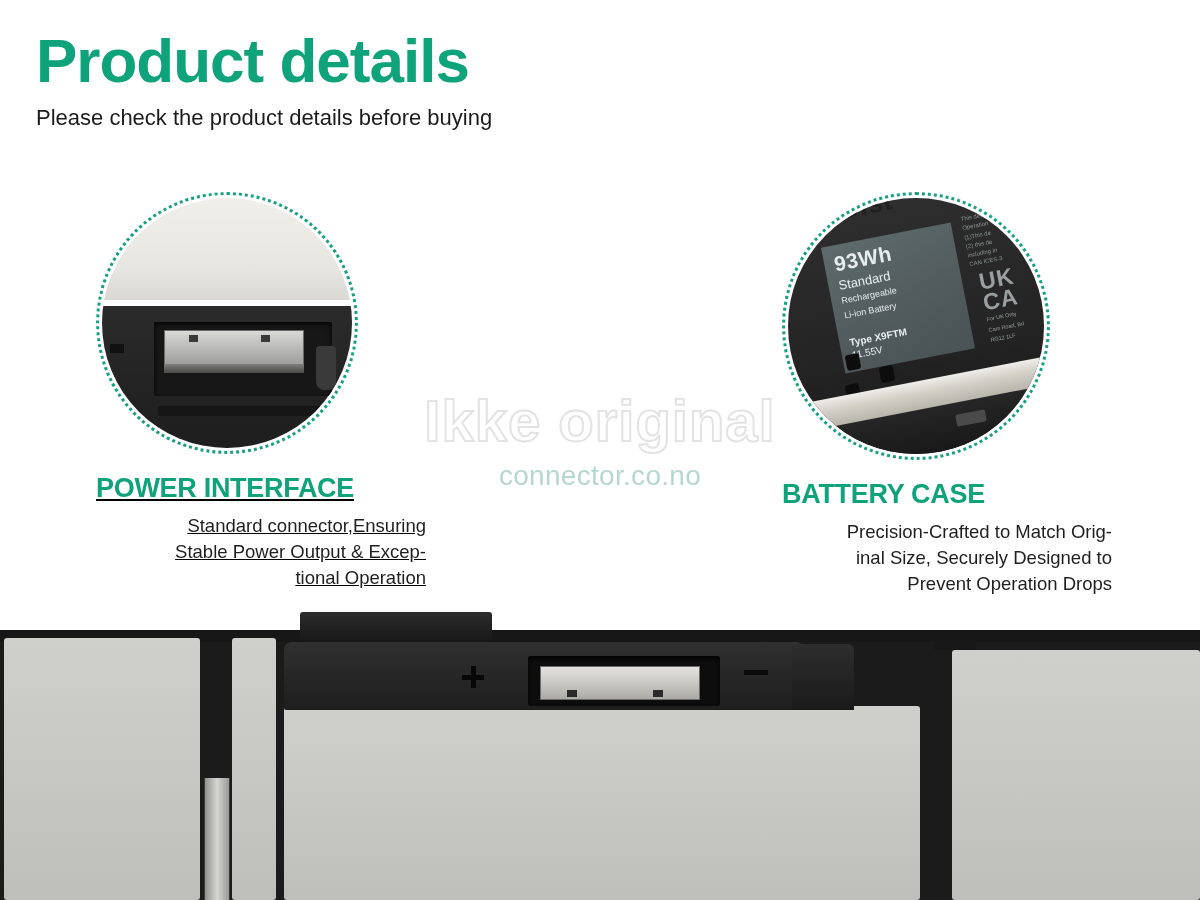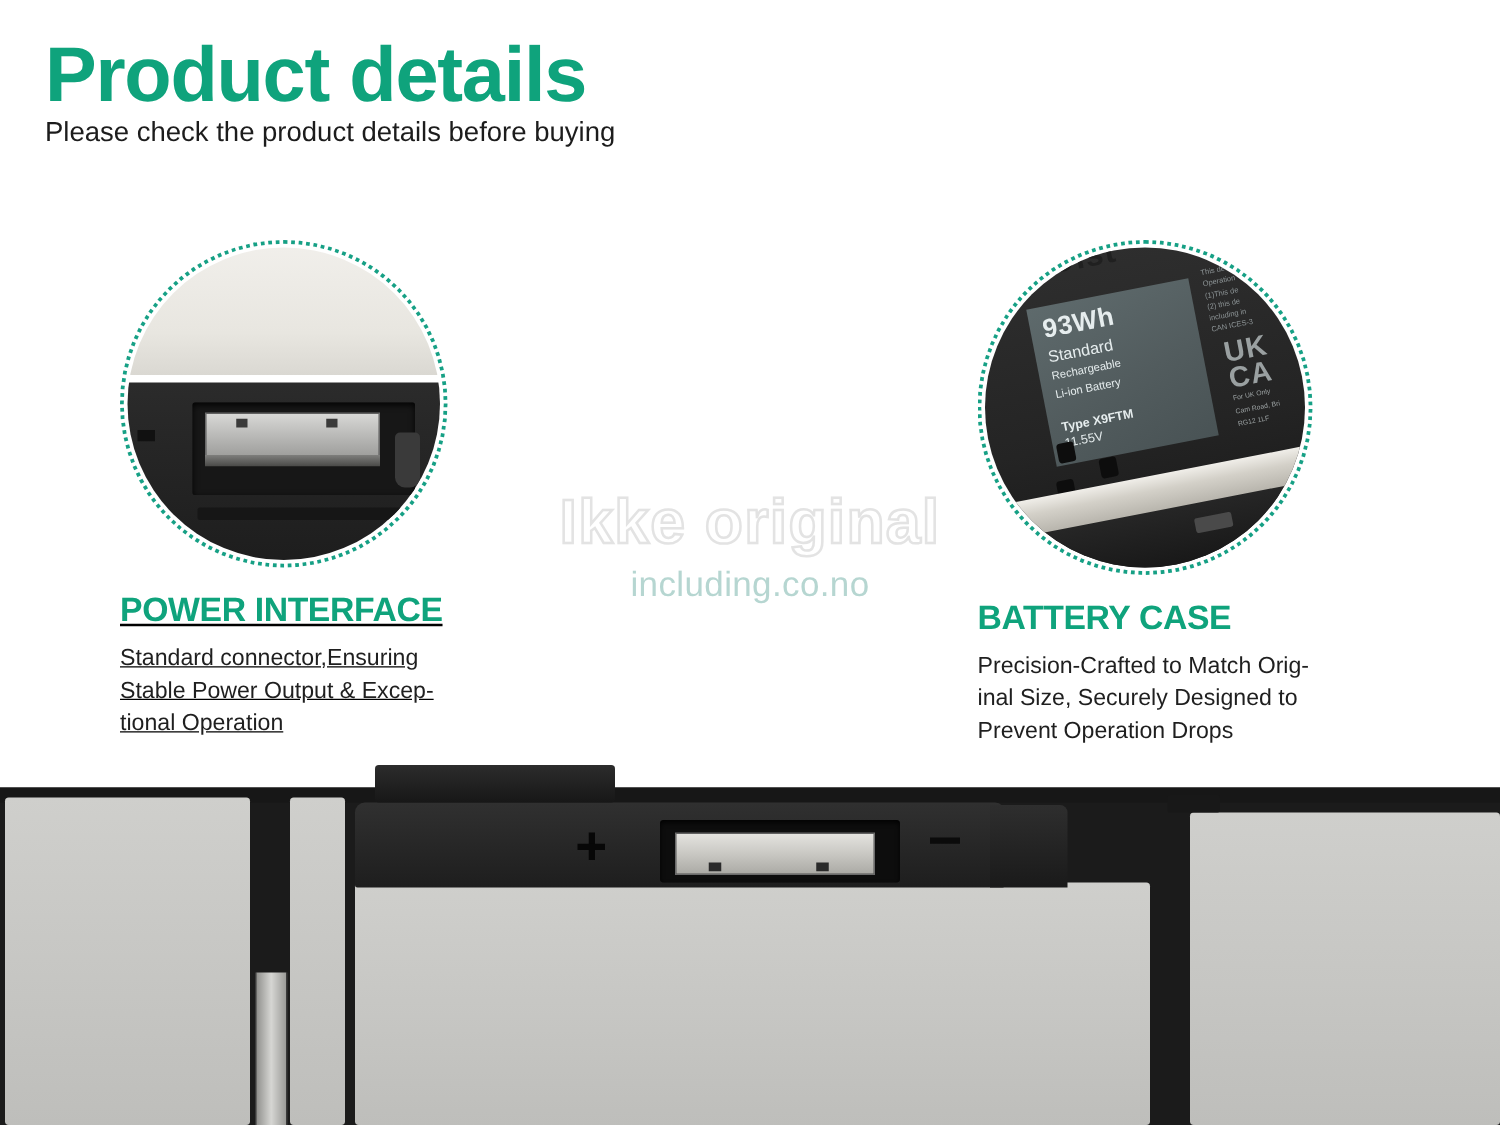--- a/index.html
+++ b/index.html
@@ -19,20 +19,21 @@
   .header { position: absolute; left: 36px; top: 28px; }
   .page-title {
     font-size: 62px;
     font-weight: bold;
     color: #0FA37C;
     letter-spacing: -1px;
     line-height: 1.05;
     white-space: nowrap;
   }
   .page-subtitle {
+    margin-top: 12px;
     font-size: 22px;
     color: #1c1c1c;
     font-weight: normal;
     white-space: nowrap;
   }
 
   
   .feature { position: absolute; width: 330px; }
   .feature-left  { left: 96px; top: 192px; text-decoration: underline; }
   .feature-right { left: 782px; top: 192px; }
@@ -170,29 +171,29 @@
     letter-spacing: -0.3px;
     line-height: 1.1;
     white-space: nowrap;
   }
   .feature-desc {
     margin-top: 9px;
     font-size: 18.5px;
     color: #1f1f1f;
     line-height: 1.42;
   }
-  .feature-desc div { white-space: nowrap; }
+  .feature-desc div { white-space: nowrap; text-align: right; }
 
   
   .watermark {
     position: absolute; left: 0; top: 392px; width: 1200px;
     text-align: center; pointer-events: none;
   }
   .wm-main {
-    font-size: 50px;
+    font-size: 58px;
     font-weight: bold;
     color: transparent;
     -webkit-text-stroke: 2px #E3E3E3;
     letter-spacing: 1px;
     line-height: 1;
   }
   .wm-sub {
     margin-top: 10px;
     font-size: 28px;
     color: #B6D6D1;
@@ -360,21 +361,21 @@
 
     <div class="feature-desc">
       <div>Precision-Crafted to Match Orig-</div>
       <div>inal Size, Securely Designed to</div>
       <div>Prevent Operation Drops</div>
     </div>
   </div>
 
   <div class="watermark">
     <div class="wm-main">Ikke original</div>
-    <div class="wm-sub">including.co.no</div>
+    <div class="wm-sub">connector.co.no</div>
   </div>
 
   <div class="product-photo">
     <div class="pp-frame"></div>
     <div class="pp-topbar"></div>
 
     <div class="pp-cell pp-cell-1"></div>
     <div class="pp-cell pp-cell-2"></div>
     <div class="pp-cell pp-cell-3"></div>
     <div class="pp-cell pp-cell-4"></div>

